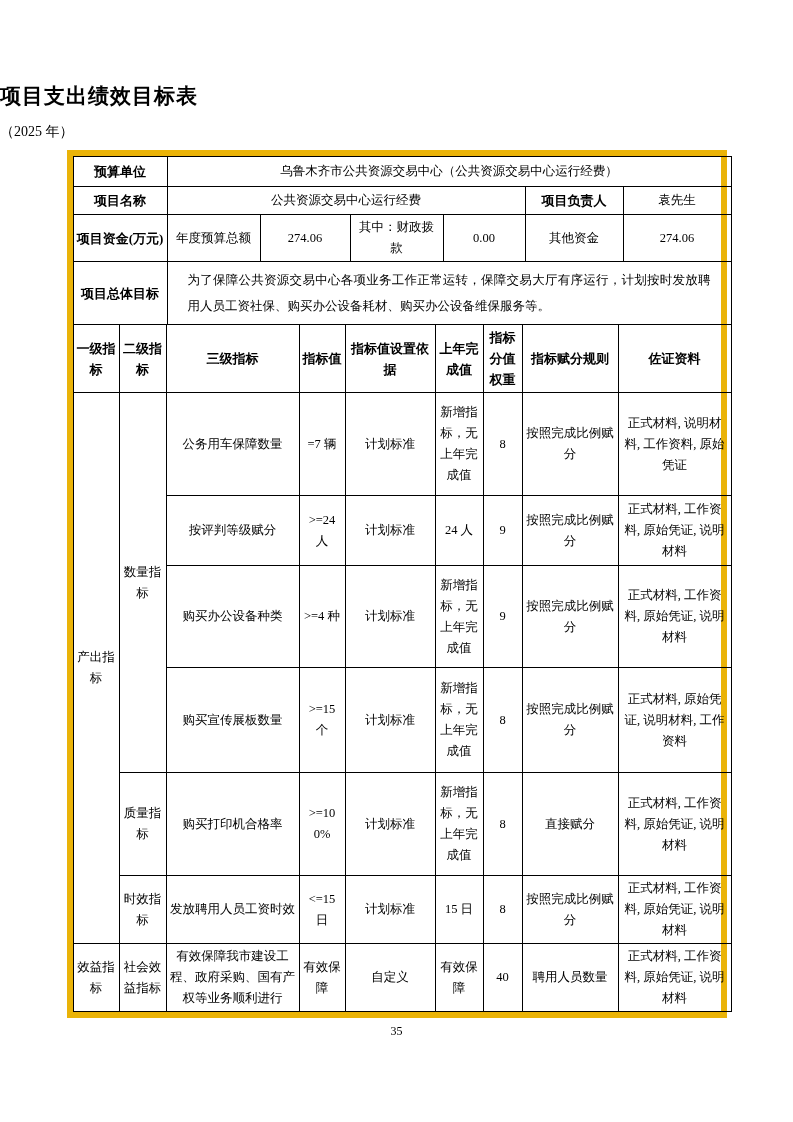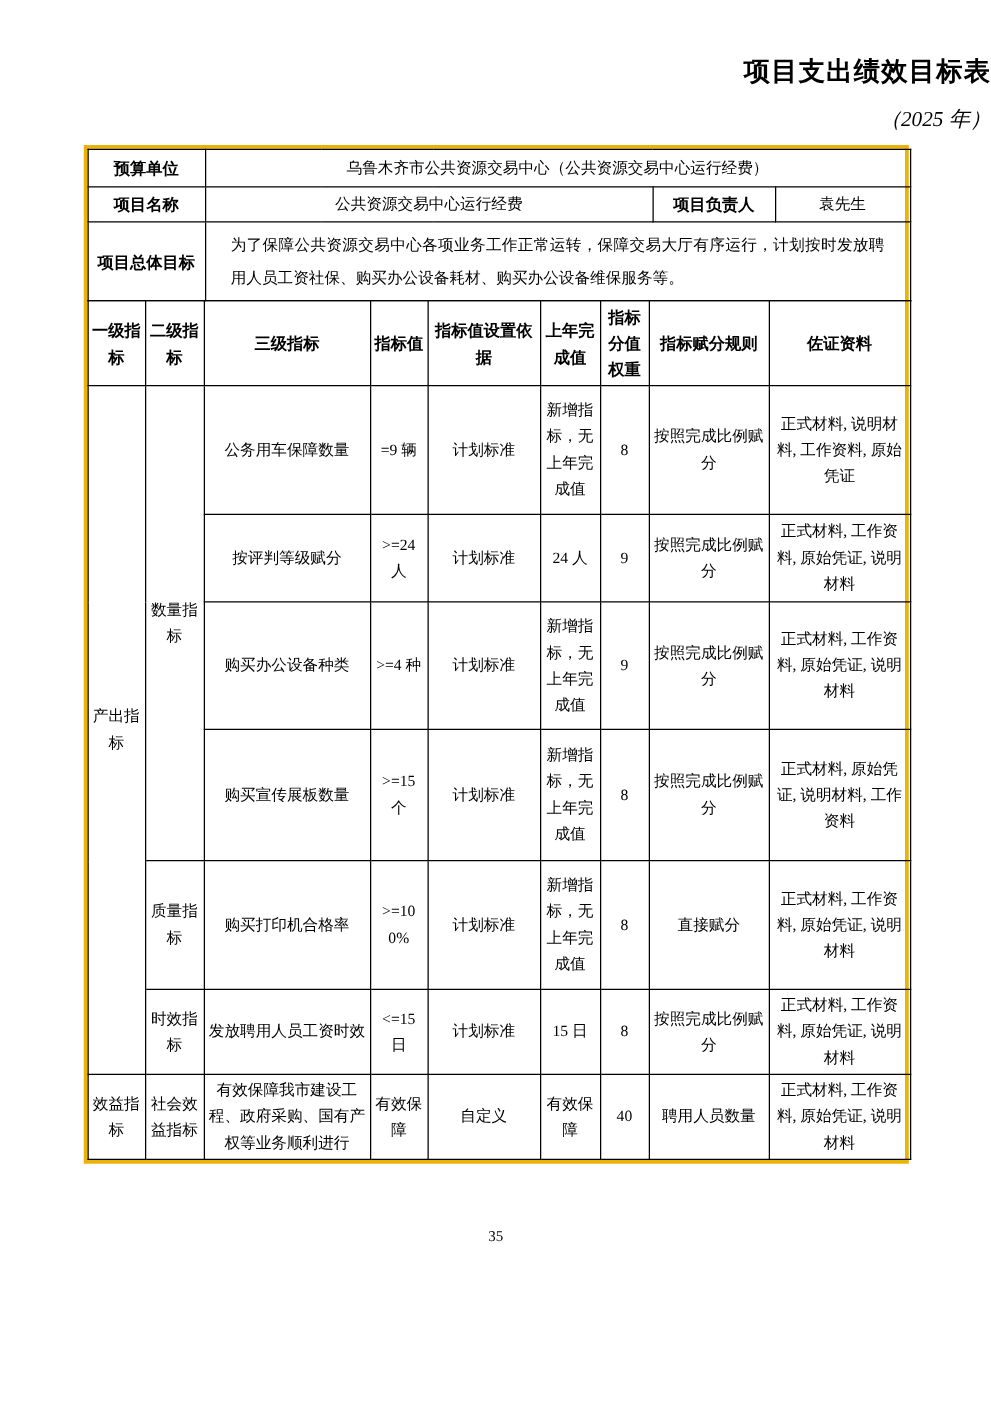--- a/index.html
+++ b/index.html
@@ -3,35 +3,35 @@
 <meta charset="utf-8">
 <style>
   * { margin: 0; padding: 0; box-sizing: border-box; }
   html, body { background: #e8e8e8; }
   body { font-family: "Liberation Serif", "DejaVu Serif", serif; color: #000; }
   .page {
     width: 793px; height: 1122px; background: #ffffff; margin: 0 auto;
     position: relative; overflow: hidden;
   }
   .title {
-    text-align: right; font-size: 21px; font-weight: bold;
-    padding-top: 43px; letter-spacing: 1px;
+    text-align: left; font-size: 21px; font-weight: bold;
+    padding-top: 82px; letter-spacing: 1px;
   }
-  .subtitle { text-align: right; font-size: 17px; margin-top: 13px; font-style: italic; }
-  .tbl-wrap { width: 660px; margin: 9px auto 0 auto; border: 3px solid #eab308; }
+  .subtitle { text-align: left; font-size: 14px; margin-top: 13px; }
+  .tbl-wrap { width: 660px; margin: 9px auto 0 auto; border: 6px solid #eab308; }
   table { border-collapse: collapse; width: 100%; table-layout: fixed; }
   td, th {
     border: 1px solid #000; font-size: 12.5px; line-height: 21px;
     text-align: center; vertical-align: middle; padding: 2px 3px;
     word-break: break-all; font-weight: normal;
   }
   .lbl, th { font-weight: bold; font-size: 13px; }
   .goal-cell { text-align: justify; padding: 4px 20px; line-height: 26px; }
   .grid { margin-top: -1px; }
-  .pageno { position: absolute; left: 0; right: 0; top: 982px; text-align: center; font-size: 12px; }
+  .pageno { position: absolute; left: 0; right: 0; top: 1024px; text-align: center; font-size: 12px; }
 </style>
 </head>
 <body>
 
 <div class="page">
 
   <div class="title">项目支出绩效目标表</div>
   <div class="subtitle">（2025 年）</div>
 
   <div class="tbl-wrap">
@@ -49,20 +49,29 @@
       <tbody>
           <tr style="height:30px">
         <td class="lbl">预算单位</td>
         <td colspan="6">乌鲁木齐市公共资源交易中心（公共资源交易中心运行经费）</td>
       </tr>
       <tr style="height:28px">
         <td class="lbl">项目名称</td>
         <td colspan="4">公共资源交易中心运行经费</td>
         <td class="lbl">项目负责人</td>
         <td>袁先生</td>
+      </tr>
+      <tr style="height:47px">
+        <td class="lbl">项目资金(万元)</td>
+        <td>年度预算总额</td>
+        <td>274.06</td>
+        <td>其中：财政拨款</td>
+        <td>0.00</td>
+        <td>其他资金</td>
+        <td>274.06</td>
       </tr>
       <tr style="height:63px">
         <td class="lbl">项目总体目标</td>
         <td colspan="6" class="goal-cell">为了保障公共资源交易中心各项业务工作正常运转，保障交易大厅有序运行，计划按时发放聘用人员工资社保、购买办公设备耗材、购买办公设备维保服务等。</td>
       </tr>
     </tbody>
       </table>
 
     <table class="grid">
       <colgroup>
@@ -86,21 +95,21 @@
         <th>上年完成值</th>
         <th>指标分值权重</th>
         <th>指标赋分规则</th>
         <th>佐证资料</th>
       </tr>
 
       <tr style="height:103px">
         <td rowspan="6">产出指标</td>
         <td rowspan="4">数量指标</td>
         <td>公务用车保障数量</td>
-        <td>=9 辆</td>
+        <td>=7 辆</td>
         <td>计划标准</td>
         <td>新增指标，无上年完成值</td>
         <td>8</td>
         <td>按照完成比例赋分</td>
         <td>正式材料, 说明材料, 工作资料, 原始凭证</td>
       </tr>
 
       <tr style="height:70px">
         <td>按评判等级赋分</td>
         <td>&gt;=24 人</td>

